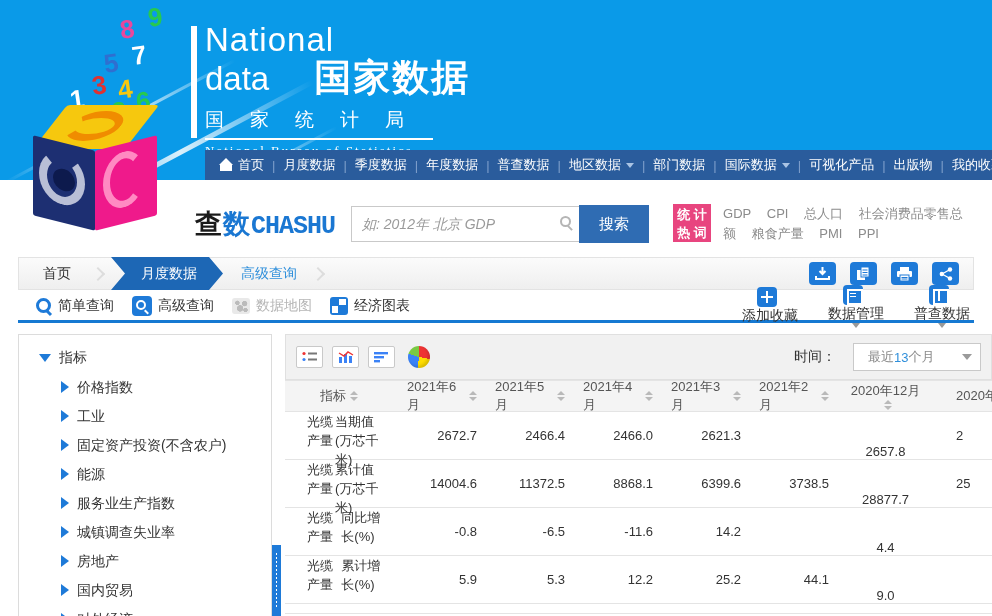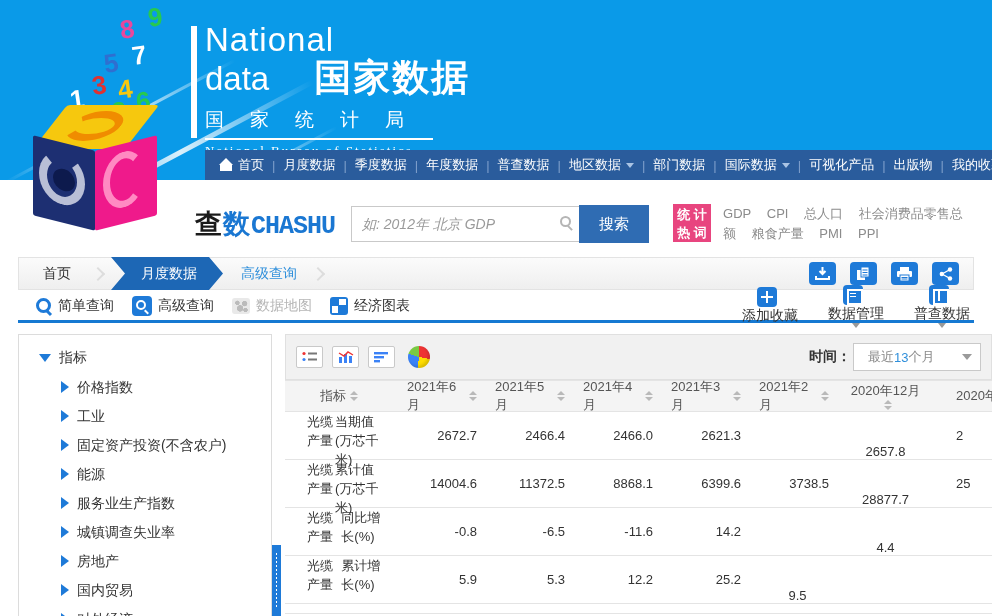--- a/index.html
+++ b/index.html
@@ -118,21 +118,21 @@
   .splitter { position:absolute; left:272px; top:545px; width:9px; height:71px; background:#1e7ad8; cursor:col-resize; }
   .splitter:before { content:""; position:absolute; left:4px; top:8px; bottom:8px; width:1px; background:repeating-linear-gradient(#fff 0 2px, transparent 2px 4px); }
 
   
   .content { position:absolute; left:285px; top:334px; width:707px; height:282px; overflow:hidden; }
   .view-bar { height:46px; background:#f1f1f1; border:1px solid #e0e0e0; display:flex; align-items:center; padding:0 10px; }
   .vico { width:27px; height:22px; background:#fff; border:1px solid #c9c9c9; border-radius:2px; margin-right:9px; display:flex; align-items:center; justify-content:center; cursor:pointer; }
   .vico svg { display:block; }
   .pie-ico { width:22px; height:22px; border-radius:50%; background:conic-gradient(#e33 0 28%, #fd0 28% 52%, #3b82f6 52% 80%, #7ac943 80% 100%); margin-left:4px; cursor:pointer; box-shadow:inset -2px -2px 3px rgba(0,0,0,.15); }
   .time-ctl { margin-left:auto; display:flex; align-items:center; font-size:14px; color:#333; }
-  .time-label { font-weight:700; margin-right:2px; }
+  .time-label { font-weight:400; margin-right:17px; }
   .time-select { width:128px; height:28px; background:#fff; border:1px solid #c9c9c9; display:flex; align-items:center; padding:0 8px 0 14px; color:#8a8a8a; font-size:13px; cursor:pointer; }
   .time-select .num { color:#2f8fdb; }
   .time-select .caret { margin-left:auto; width:0; height:0; border-left:5px solid transparent; border-right:5px solid transparent; border-top:6px solid #9a9a9a; }
 
   .tbl { width:760px; font-size:13px; color:#333; }
   .tr { display:flex; border-bottom:1px solid #e4e4e4; background:#fff; }
   .tr.head { background:#f4f4f4; color:#555; border-top:1px solid #e4e4e4; }
   .td, .th { flex:none; display:flex; align-items:center; justify-content:flex-end; padding:0 14px 0 4px; }
   .th { justify-content:center; height:30px; font-size:13px; }
   .td { height:47px; }
@@ -528,21 +528,22 @@
 
       <div class="tr">
         <div class="td c-ind ind-cell">
             <span class="ind-l1">光缆产量</span>
             <span>累计增长(%)</span>
           </div>
         <div class="td c-m">5.9</div>
         <div class="td c-m">5.3</div>
         <div class="td c-m">12.2</div>
         <div class="td c-m">25.2</div>
-        <div class="td c-m12">9.5</div>
+        <div class="td c-m">44.1</div>
+        <div class="td c-m12">9.0</div>
         <div class="td c-last"></div>
       </div>
 
       <div class="tr" style="height:10px"></div>
     </div>
   </div>
 
 </div>
 
 </body></html>

